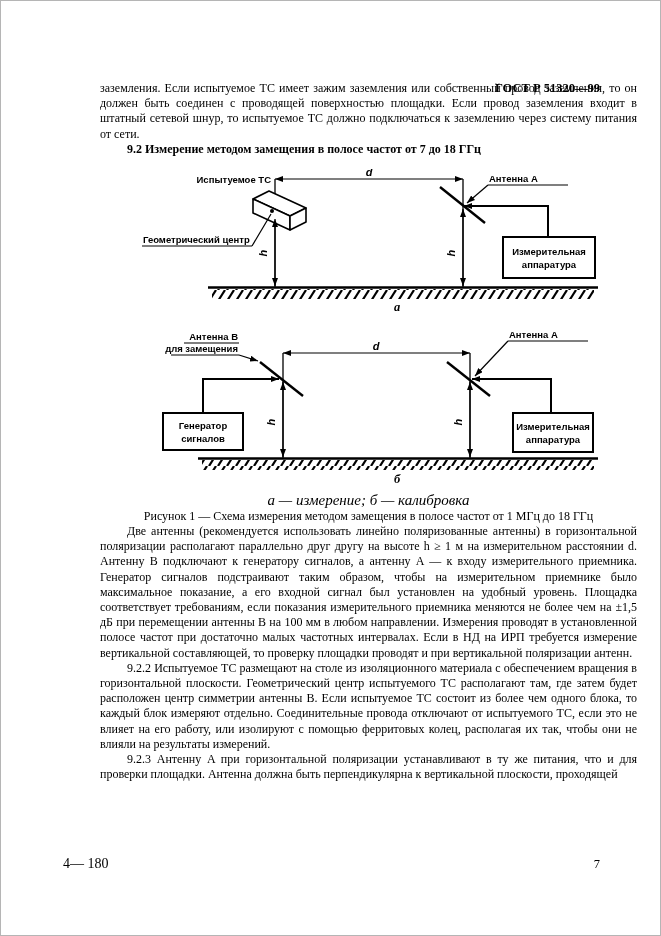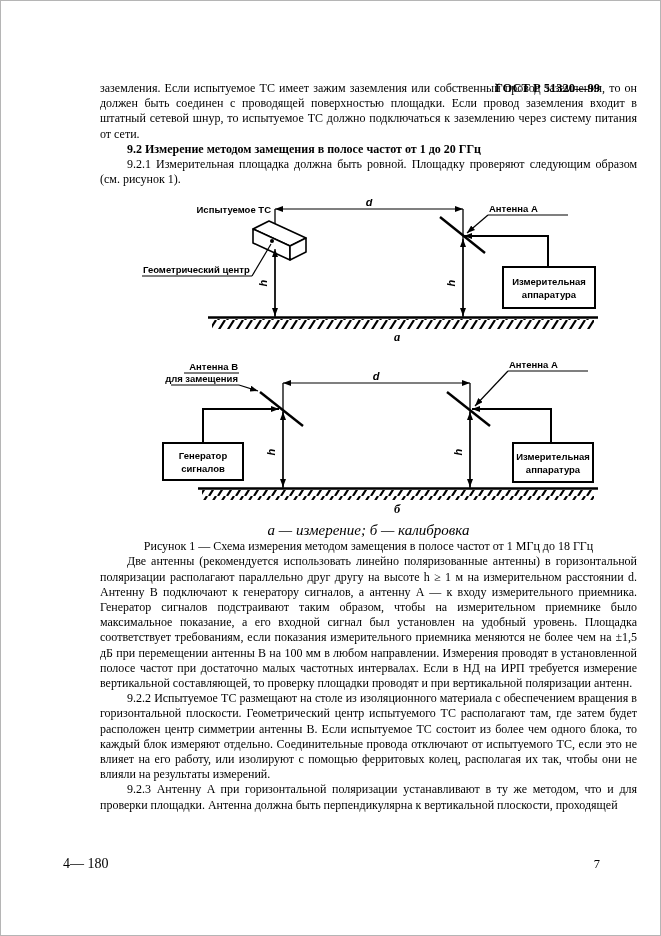--- a/index.html
+++ b/index.html
@@ -48,22 +48,21 @@
 </head>
 <body>
 
 <div class="page">
 
   <div class="header">ГОСТ Р 51320—99</div>
 
   <div class="textcol">
 
     <p>заземления. Если испытуемое ТС имеет зажим заземления или собственный провод заземления, то он должен быть соединен с проводящей поверхностью площадки. Если провод заземления входит в штатный сетевой шнур, то испытуемое ТС должно подключаться к заземлению через систему питания от сети.</p>
-    <p class="heading">9.2 Измерение методом замещения в полосе частот от 1 до 20 ГГц</p>
-    <p class="ind">9.2.1 Измерительная площадка должна быть ровной. Площадку проверяют следующим образом (см. рисунок 1).</p>
+    <p class="heading">9.2 Измерение методом замещения в полосе частот от 7 до 18 ГГц</p>
 
     <div class="fig">
 
       <svg id="diag-a" width="537" height="150" viewBox="0 0 537 150" role="img">
         <defs>
           <marker id="arrA" markerWidth="8" markerHeight="6" refX="8" refY="3" orient="auto-start-reverse" markerUnits="userSpaceOnUse">
             <path d="M0,0 L8,3 L0,6 Z" fill="#000"></path>
           </marker>
           <pattern id="hatchA" width="9" height="11" patternUnits="userSpaceOnUse">
             <line x1="1" y1="11" x2="8" y2="0" stroke="#000" stroke-width="2.2"></line>
@@ -161,21 +160,21 @@
 
         <text class="sub" text-anchor="middle" x="297" y="160">б</text>
       </svg>
 
       <div class="cap-sub">а — измерение; б — калибровка</div>
       <div class="cap-main">Рисунок 1 — Схема измерения методом замещения в полосе частот от 1 МГц до 18 ГГц</div>
     </div>
 
     <p class="ind after-fig">Две антенны (рекомендуется использовать линейно поляризованные антенны) в горизонтальной поляризации располагают параллельно друг другу на высоте h ≥ 1 м на измерительном расстоянии d. Антенну B подключают к генератору сигналов, а антенну A — к входу измерительного приемника. Генератор сигналов подстраивают таким образом, чтобы на измерительном приемнике было максимальное показание, а его входной сигнал был установлен на удобный уровень. Площадка соответствует требованиям, если показания измерительного приемника меняются не более чем на ±1,5 дБ при перемещении антенны B на 100 мм в любом направлении. Измерения проводят в установленной полосе частот при достаточно малых частотных интервалах. Если в НД на ИРП требуется измерение вертикальной составляющей, то проверку площадки проводят и при вертикальной поляризации антенн.</p>
     <p class="ind">9.2.2 Испытуемое ТС размещают на столе из изоляционного материала с обеспечением вращения в горизонтальной плоскости. Геометрический центр испытуемого ТС располагают там, где затем будет расположен центр симметрии антенны B. Если испытуемое ТС состоит из более чем одного блока, то каждый блок измеряют отдельно. Соединительные провода отключают от испытуемого ТС, если это не влияет на его работу, или изолируют с помощью ферритовых колец, располагая их так, чтобы они не влияли на результаты измерений.</p>
-    <p class="ind">9.2.3 Антенну A при горизонтальной поляризации устанавливают в ту же методом, что и для проверки площадки. Антенна должна быть перпендикулярна к вертикальной плоскости, проходящей</p>
+    <p class="ind">9.2.3 Антенну A при горизонтальной поляризации устанавливают в ту же питания, что и для проверки площадки. Антенна должна быть перпендикулярна к вертикальной плоскости, проходящей</p>
   </div>
 
   <div class="footer">
     <span class="fl">4— 180</span>
     <span class="fr">7</span>
   </div>
 
 </div>
 
 </body></html>

